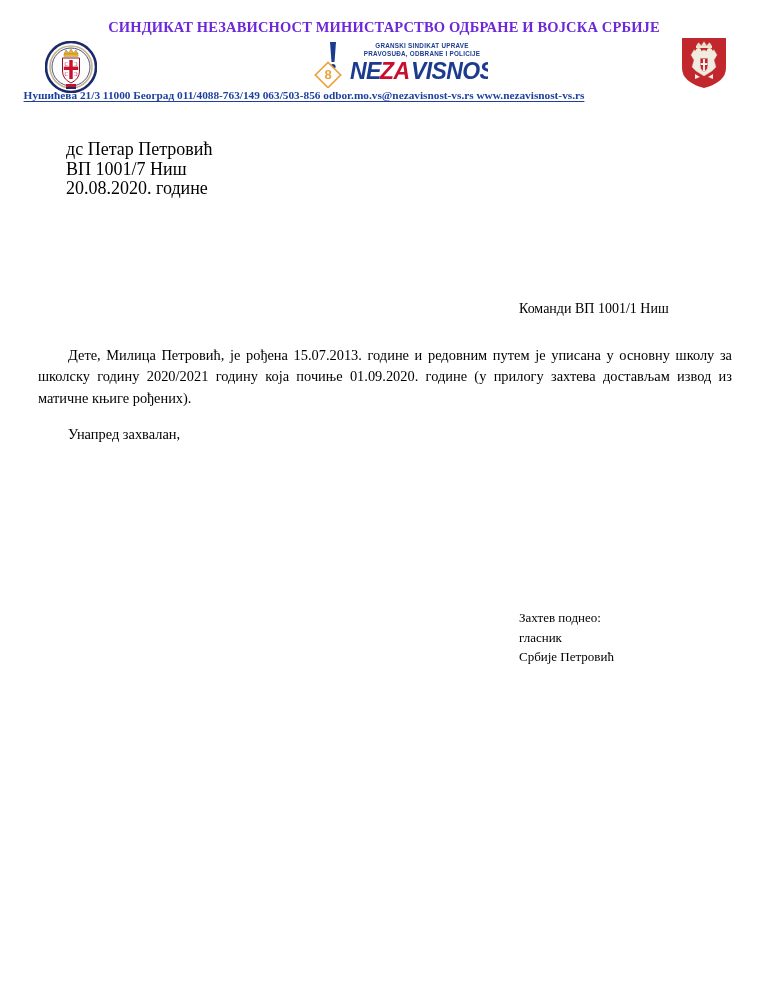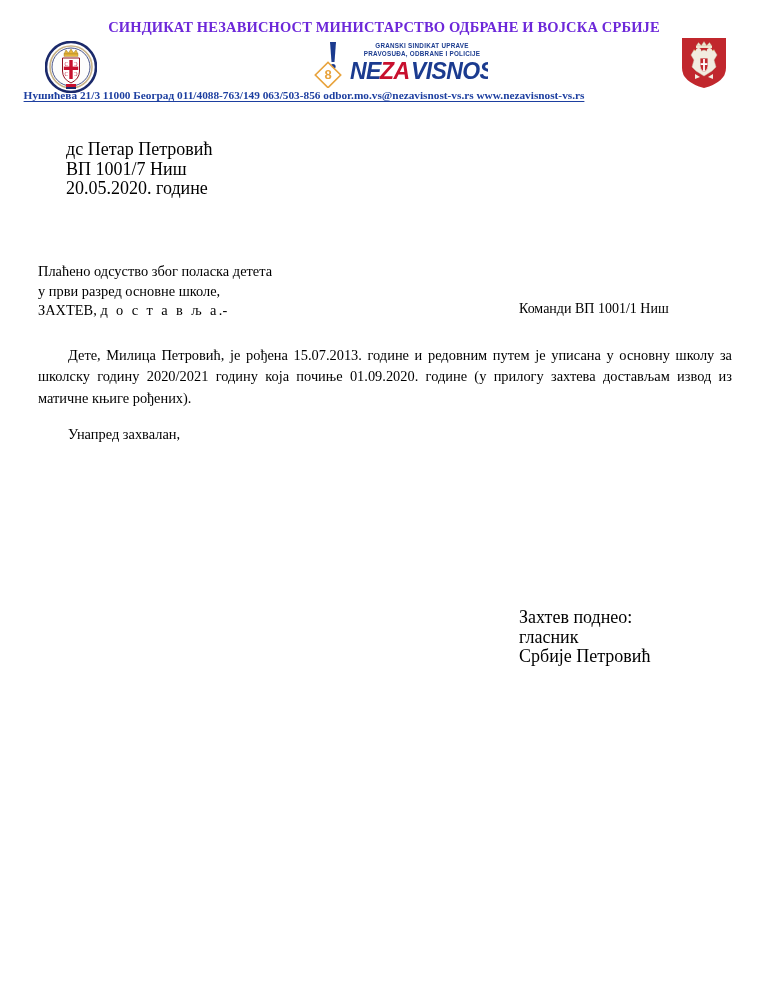--- a/index.html
+++ b/index.html
@@ -152,21 +152,21 @@
   }
   .body-text p {
     margin: 0 0 15px 0;
     text-indent: 30px;
   }
 
   .signature-block {
     position: absolute;
     left: 519px;
     top: 608px;
-    font-size: 18px;
+    font-size: 13px;
     line-height: 19.5px;
   }
   .signature-block div { white-space: nowrap; }
 </style>
 </head>
 <body>
 
 <div class="page">
 
   <div class="letterhead">
@@ -248,28 +248,23 @@
     </div>
 
     <div class="contact-line">
       <span class="u">Нушићева 21/3 11000 Београд  011/4088-763/149 063/503-856  odbor.mo.vs@nezavisnost-vs.rs  www.nezavisnost-vs.rs</span>
     </div>
   </div>
 
   <div class="sender-block">
     <div>дс Петар Петровић</div>
     <div>ВП 1001/7 Ниш</div>
-    <div>20.05.2020. године</div>
-  </div>
-
-  <div class="subject-block">
-    <div>Плаћено одсуство због поласка детета</div>
-    <div>у први разред основне школе,</div>
-    <div><span>ЗАХТЕВ, </span><span class="spaced">д о с т а в љ а</span><span>.-</span></div>
-  </div>
+    <div>20.08.2020. године</div>
+  </div>
+
 
   <div class="recipient-block">
     <div>Команди ВП 1001/1 Ниш</div>
   </div>
 
   <div class="body-text">
     <p>Дете, Милица Петровић, је рођена 15.07.2013. године и редовним путем је уписана у основну школу за школску годину 2020/2021 годину која почиње 01.09.2020. године (у прилогу захтева достављам извод из   матичне књиге рођених).</p>
     <p>Унапред захвалан,</p>
   </div>
 

